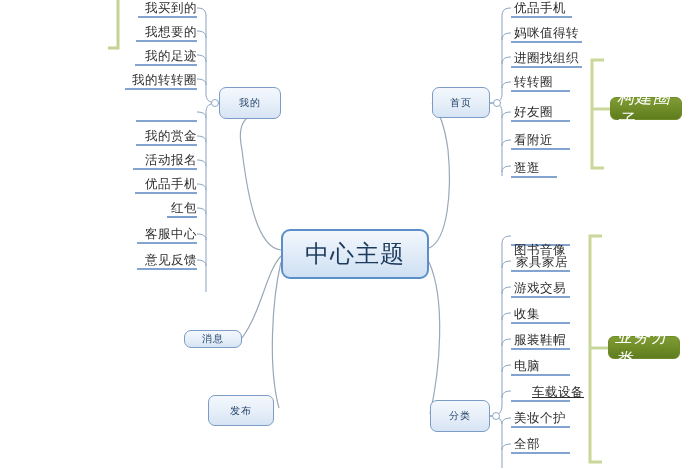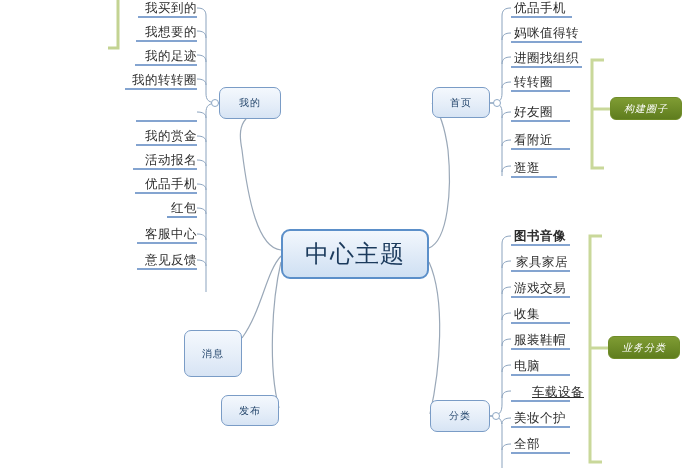--- a/index.html
+++ b/index.html
@@ -53,22 +53,22 @@
     border-radius: 7px;
     background: linear-gradient(to bottom, #f4f8fd 0%, #e4edf8 60%, #d7e4f4 100%);
     display: flex;
     align-items: center;
     justify-content: center;
     font-size: 10px;
     color: #23456b;
     letter-spacing: 1px;
   }
   .branch-node.n-mine   { left: 219px; top: 87px;  width: 62px; height: 32px; }
-  .branch-node.n-msg    { left: 184px; top: 330px; width: 58px; height: 47px; }
-  .branch-node.n-pub    { left: 221px; top: 395px; width: 58px; height: 31px; }
+  .branch-node.n-msg    { left: 184px; top: 330px; width: 58px; height: 18px; }
+  .branch-node.n-pub    { left: 208px; top: 395px; width: 66px; height: 31px; }
   .branch-node.n-home   { left: 432px; top: 87px;  width: 58px; height: 31px; }
   .branch-node.n-cat    { left: 430px; top: 400px; width: 60px; height: 32px; }
 
   
   .leaf {
     position: absolute;
     font-size: 12.5px;
     color: #2c2c2c;
     white-space: nowrap;
     letter-spacing: 0.5px;
@@ -88,27 +88,27 @@
   }
 
   
   .summary-label {
     position: absolute;
     box-sizing: border-box;
     border: 1.5px solid #6f8c28;
     border-radius: 6px;
     background: linear-gradient(to bottom, #7f9c33 0%, #5f7d1e 100%);
     color: #ffffff;
-    font-size: 10px;
+    font-size: 17px;
     font-style: italic;
     display: flex;
     align-items: center;
     justify-content: center;
     letter-spacing: 1px;
-    padding: 0 0;
+    padding: 0 6px;
   }
   .summary-label.s-circle { left: 610px; top: 97px;  width: 72px; height: 23px; }
   .summary-label.s-biz    { left: 608px; top: 336px; width: 72px; height: 23px; }
 </style>
 </head>
 <body>
 
 <div id="canvas">
 
   <svg id="wires" viewBox="0 0 700 470" xmlns="http://www.w3.org/2000/svg">
@@ -264,21 +264,21 @@
   <div class="leaf right-align" style="left:97px; top:252px;width:100px;"><span>意见反馈</span></div>
 
   <div class="leaf" style="left:514px; top:0px;"><span>优品手机</span></div>
   <div class="leaf" style="left:514px; top:25px;"><span>妈咪值得转</span></div>
   <div class="leaf" style="left:514px; top:50px;"><span>进圈找组织</span></div>
   <div class="leaf" style="left:514px; top:74px;"><span>转转圈</span></div>
   <div class="leaf" style="left:514px; top:104px;"><span>好友圈</span></div>
   <div class="leaf" style="left:514px; top:132px;"><span>看附近</span></div>
   <div class="leaf" style="left:514px; top:160px;"><span>逛逛</span></div>
 
-  <div class="leaf" style="left:514px; top:228px;font-weight:bold;"><span>图书音像</span></div>
+  <div class="leaf" style="left:514px; top:242px;"><span>图书音像</span></div>
   <div class="leaf" style="left:516px; top:254px;"><span>家具家居</span></div>
   <div class="leaf" style="left:514px; top:280px;"><span>游戏交易</span></div>
   <div class="leaf" style="left:514px; top:306px;"><span>收集</span></div>
   <div class="leaf" style="left:514px; top:332px;"><span>服装鞋帽</span></div>
   <div class="leaf" style="left:514px; top:358px;"><span>电脑</span></div>
   <div class="leaf" style="left:532px; top:384px;text-decoration:underline;"><span>车载设备</span></div>
   <div class="leaf" style="left:514px; top:410px;"><span>美妆个护</span></div>
   <div class="leaf" style="left:514px; top:436px;"><span>全部</span></div>
 
   <div class="summary-label s-circle">

